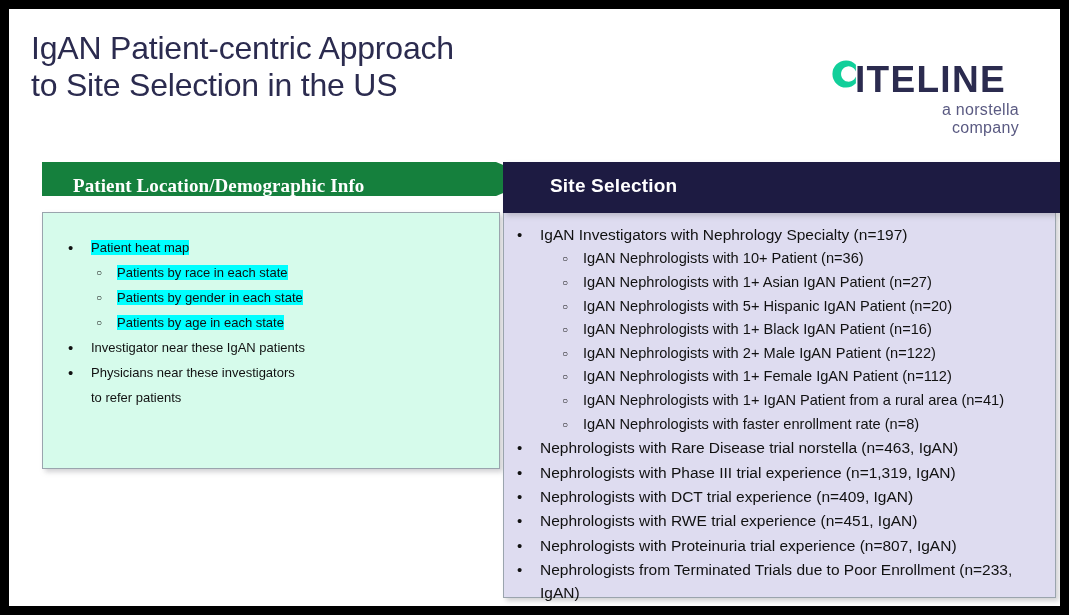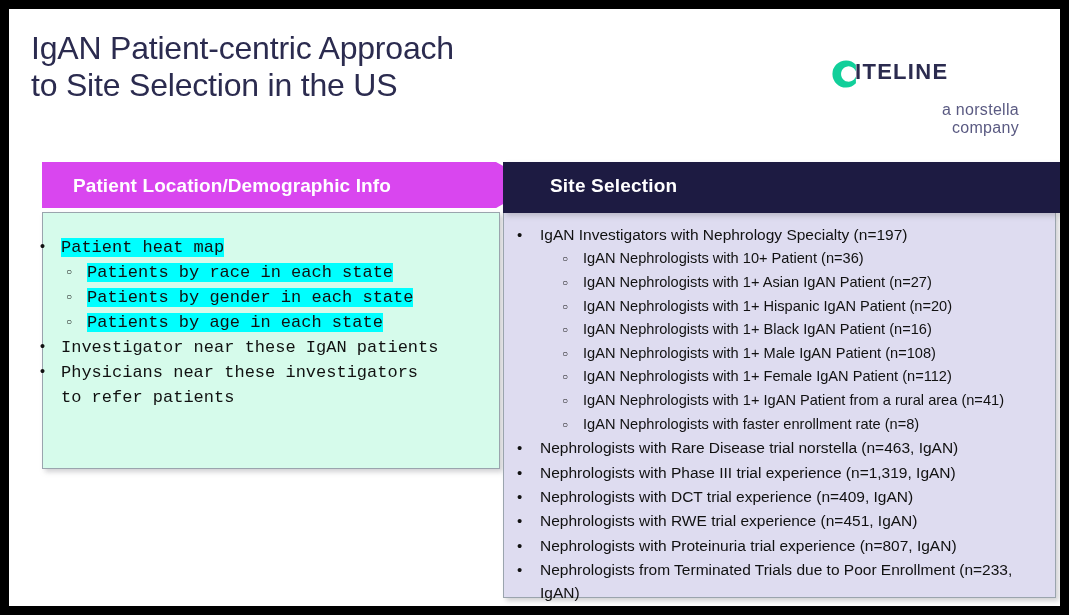--- a/index.html
+++ b/index.html
@@ -46,21 +46,21 @@
     position: absolute;
     left: 8px;
     top: 4px;
     width: 34px;
     height: 34px;
   }
   #logo-word {
     position: absolute;
     left: 36px;
     top: 6px;
-    font-size: 22px;
+    font-size: 37px;
     font-weight: 700;
     letter-spacing: 1.3px;
     color: #2b2b4f;
     font-family: "Liberation Sans", sans-serif;
   }
   #logo-tag {
     position: absolute;
     left: 58px;
     top: 48px;
     font-size: 16px;
@@ -108,24 +108,25 @@
     color: #ffffff;
     font-size: 19px;
     font-weight: 700;
     letter-spacing: 0.2px;
   }
   #banner-left {
     position: absolute;
     left: 33px;
     top: 153px;
     width: 496px;
-    height: 46px;
-    background: #d946ef;
+    height: 34px;
+    background: #15803d;
     box-shadow: 3px 3px 5px rgba(120,120,130,0.35);
     clip-path: polygon(0 0, calc(100% - 42px) 0, 100% 50%, calc(100% - 42px) 100%, 0 100%);
+    font-family: Liberation Serif, serif;
   }
   #banner-left .banner-text {
     position: absolute;
     left: 31px;
     top: 13px;
     color: #ffffff;
     font-size: 19px;
     font-weight: 700;
     letter-spacing: 0.1px;
   }
@@ -154,26 +155,25 @@
     content: "\25CB";
     position: absolute;
     left: -21px;
     top: 0;
     font-size: 10px;
     line-height: inherit;
   }
 
   
   #left-list {
-    left: 52px;
+    left: 82px;
     top: 226px;
     width: 400px;
-    font-size: 17px;
+    font-size: 13px;
     line-height: 25px;
-    font-family: Liberation Mono, monospace;
   }
   #left-list .sub {
     margin-left: 26px;
   }
   .hl {
     background: #00ffff;
   }
 
   
   #right-list {
@@ -226,23 +226,23 @@
       <li class="bitem sub bullet-circ"><span class="hl">Patients by gender in each state</span></li>
       <li class="bitem sub bullet-circ"><span class="hl">Patients by age in each state</span></li>
       <li class="bitem bullet-dot"><span>Investigator near these IgAN patients</span></li>
       <li class="bitem bullet-dot wrap2"><span>Physicians near these investigators</span><br><span>to refer patients</span></li>
     </ul>
 
   <ul id="right-list" class="blist">
       <li class="bitem bullet-dot"><span>IgAN Investigators with Nephrology Specialty (n=197)</span></li>
       <li class="bitem sub bullet-circ"><span>IgAN Nephrologists with 10+ Patient (n=36)</span></li>
       <li class="bitem sub bullet-circ"><span>IgAN Nephrologists with 1+ Asian IgAN Patient (n=27)</span></li>
-      <li class="bitem sub bullet-circ"><span>IgAN Nephrologists with 1+ Hispanic IgAN Patient (n=20)</span></li>
+      <li class="bitem sub bullet-circ"><span>IgAN Nephrologists with 5+ Hispanic IgAN Patient (n=20)</span></li>
       <li class="bitem sub bullet-circ"><span>IgAN Nephrologists with 1+ Black IgAN Patient (n=16)</span></li>
-      <li class="bitem sub bullet-circ"><span>IgAN Nephrologists with 1+ Male IgAN Patient (n=108)</span></li>
+      <li class="bitem sub bullet-circ"><span>IgAN Nephrologists with 2+ Male IgAN Patient (n=122)</span></li>
       <li class="bitem sub bullet-circ"><span>IgAN Nephrologists with 1+ Female IgAN Patient (n=112)</span></li>
       <li class="bitem sub bullet-circ"><span>IgAN Nephrologists with 1+ IgAN Patient from a rural area (n=41)</span></li>
       <li class="bitem sub bullet-circ"><span>IgAN Nephrologists with faster enrollment rate (n=8)</span></li>
       <li class="bitem bullet-dot"><span>Nephrologists with Rare Disease trial norstella (n=463, IgAN)</span></li>
       <li class="bitem bullet-dot"><span>Nephrologists with Phase III trial experience (n=1,319, IgAN)</span></li>
       <li class="bitem bullet-dot"><span>Nephrologists with DCT trial experience (n=409, IgAN)</span></li>
       <li class="bitem bullet-dot"><span>Nephrologists with RWE trial experience (n=451, IgAN)</span></li>
       <li class="bitem bullet-dot"><span>Nephrologists with Proteinuria trial experience (n=807, IgAN)</span></li>
       <li class="bitem bullet-dot wrap2"><span>Nephrologists from Terminated Trials due to Poor Enrollment (n=233,</span><br><span>IgAN)</span></li>
     </ul>

